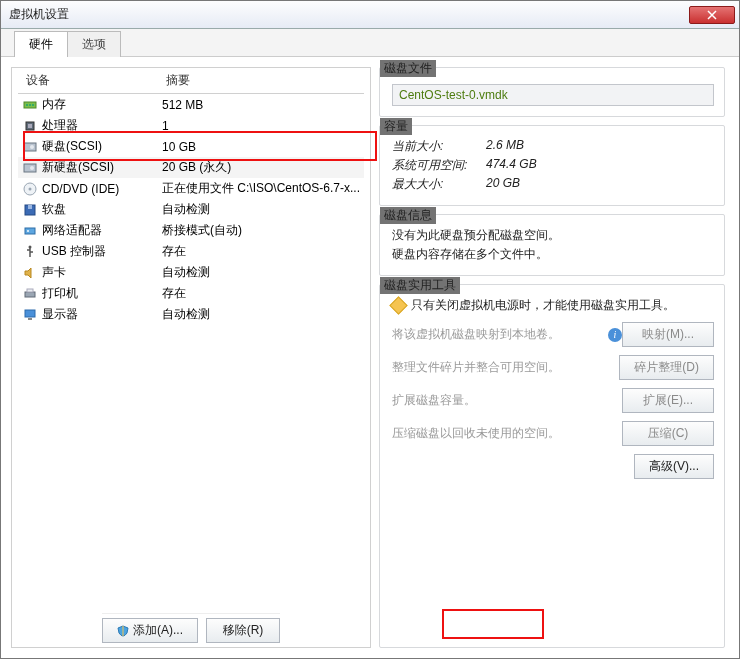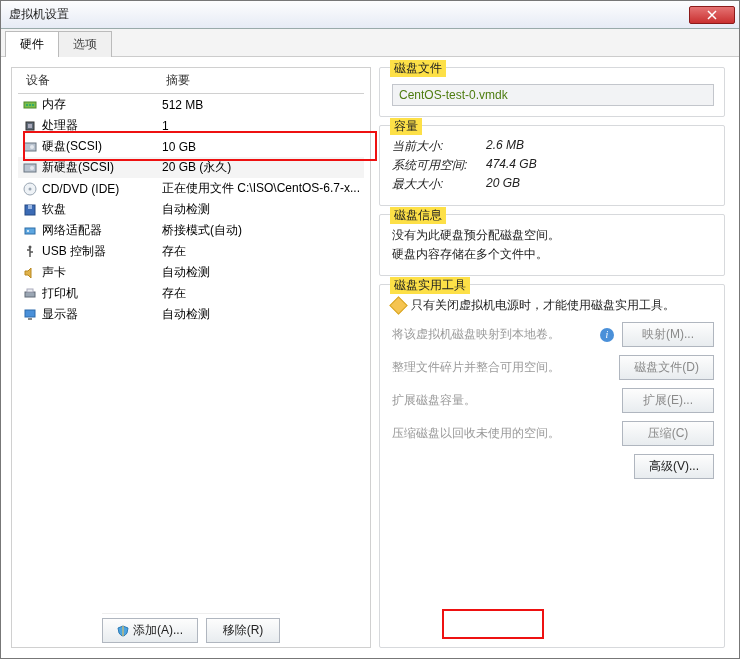--- a/index.html
+++ b/index.html
@@ -2,48 +2,48 @@
 <html><head>
 <meta charset="utf-8">
 <style>
 * { margin:0; padding:0; box-sizing:border-box; font-family:"Microsoft YaHei","Segoe UI",Tahoma,sans-serif; font-size:12px; }
 body { background:#fff; width:740px; height:659px; }
 .window { width:740px; height:659px; border:1px solid #777; display:flex; flex-direction:column; }
 .titlebar { height:28px; background:linear-gradient(#fdfdfe,#e6ebf5); display:flex; align-items:center; padding:0 4px 0 8px; border-bottom:1px solid #9aa; }
 .titlebar .title { flex:1; color:#222; }
 .titlebar .close-btn { width:46px; height:18px; background:linear-gradient(#e57373,#c93030); border:1px solid #8b1a1a; border-radius:2px; display:flex; align-items:center; justify-content:center; color:#fff; font-size:10px; }
 .body { flex:1; display:flex; flex-direction:column; background:#fff; }
-.tab-strip { height:28px; display:flex; align-items:flex-end; padding:4px 8px 0 4px; border-bottom:1px solid #ccc; background:#f4f4f4; }
+.tab-strip { height:28px; display:flex; align-items:flex-end; padding:4px 8px 0 13px; border-bottom:1px solid #ccc; background:#f4f4f4; }
 .tab { padding:4px 14px; border:1px solid #bbb; border-bottom:none; background:#fff; margin-right:-1px; position:relative; top:1px; }
 .tab.inactive { background:#f0f0f0; color:#444; }
 .content { flex:1; display:flex; padding:10px; gap:8px; }
 .left-panel { width:360px; border:1px solid #d0d0d0; display:flex; flex-direction:column;align-items:center; }
 .hw-list { flex:1; overflow:auto; }
 .hw-header { display:flex; border-bottom:1px solid #d0d0d0; background:#fff; }
 .hw-header .col { padding:4px 8px; font-weight:normal; color:#333; }
 .col-dev { width:140px; padding-left:30px; }
 .col-sum { flex:1; }
 .hw-row { display:flex; align-items:center; padding:2px 4px; }
 .hw-row .dev { width:140px; display:flex; align-items:center; gap:4px; }
 .hw-row .sum { flex:1; white-space:nowrap; overflow:hidden; text-overflow:ellipsis; }
 .hw-row .icon { width:16px; height:16px; display:flex; align-items:center; justify-content:center; }
 .hw-row.selected { background:#f4f4f4; }
 .left-buttons { height:34px; display:flex; align-items:center; justify-content:center; gap:8px; border-top:1px solid #eee; }
 .btn { padding:3px 14px; border:1px solid #b0b6bf; background:linear-gradient(#fdfdfd,#e8ecef); border-radius:0; color:#222; text-align:center; min-width:74px; }
 .btn.disabled { color:#8a8a8a; }
 .btn .shield { width:12px; height:12px; display:inline-block; vertical-align:middle; margin-right:4px; }
 .right-panel { flex:1; display:flex; flex-direction:column; gap:8px; padding-right:4px; }
 .group { border:1px solid #d7d9dc; border-radius:2px; padding:10px 10px 10px 12px; position:relative; }
-.group .legend { position:absolute; top:-8px; left:10px; background:#fde047; padding:0 4px; color:#222;font-family:Liberation Mono, monospace; }
+.group .legend { position:absolute; top:-8px; left:0; background:#737373; padding:0 4px; color:#222;font-family:Liberation Mono, monospace; }
 .diskfile-field { border:1px solid #c3c6cc; background:#f2f3f5; padding:3px 6px; margin-top:6px; color:#4d7c0f; }
 .kv { display:flex; gap:6px; margin:2px 0;font-style:italic; }
 .kv .k { width:88px; color:#222; }
 .kv .v { color:#222; }
 .info-line { margin:2px 0; color:#222; }
-.tools-row { display:flex; align-items:center; margin:8px 0; gap:8px; }
+.tools-row { display:flex; align-items:center; margin:8px 0; gap:0; }
 .tools-row .desc { flex:1; color:#9a9a9a; }
 .tools-row .info-i { width:14px; height:14px; border-radius:50%; background:#4a90d9; color:#fff; font-size:10px; display:flex; align-items:center; justify-content:center; font-style:italic; font-family:Georgia,serif; }
 .tools-row .btn { min-width:92px; }
 .adv-row { display:flex; justify-content:flex-end; margin-top:6px; }
 .footer { height:42px; display:flex; align-items:center; justify-content:flex-end; gap:12px; padding:0 14px; background:#fff; border-top:1px solid #e0e0e0; }
 .footer .btn { min-width:82px; padding:4px 14px; }
 .hl-red { border:2px solid #e11; position:absolute; pointer-events:none; }
 .window { position:relative; }
 svg { display:block; }
 .warn-icon { width:13px; height:13px; background:#f5c451; border:1px solid #d9a828; transform:rotate(45deg); display:inline-block; vertical-align:middle; margin-right:6px; }
@@ -253,21 +253,21 @@
           <div class="info-line" style="margin-bottom:8px;">
             <span class="warn-icon"></span><span>只有关闭虚拟机电源时，才能使用磁盘实用工具。</span>
           </div>
           <div class="tools-row">
             <span class="desc">将该虚拟机磁盘映射到本地卷。</span>
             <span class="info-i">i</span>
             <div class="btn disabled">映射(M)...</div>
           </div>
           <div class="tools-row">
             <span class="desc">整理文件碎片并整合可用空间。</span>
-            <div class="btn disabled">磁盘文件(D)</div>
+            <div class="btn disabled">碎片整理(D)</div>
           </div>
           <div class="tools-row">
             <span class="desc">扩展磁盘容量。</span>
             <div class="btn disabled">扩展(E)...</div>
           </div>
           <div class="tools-row">
             <span class="desc">压缩磁盘以回收未使用的空间。</span>
             <div class="btn disabled">压缩(C)</div>
           </div>
           <div class="adv-row">

